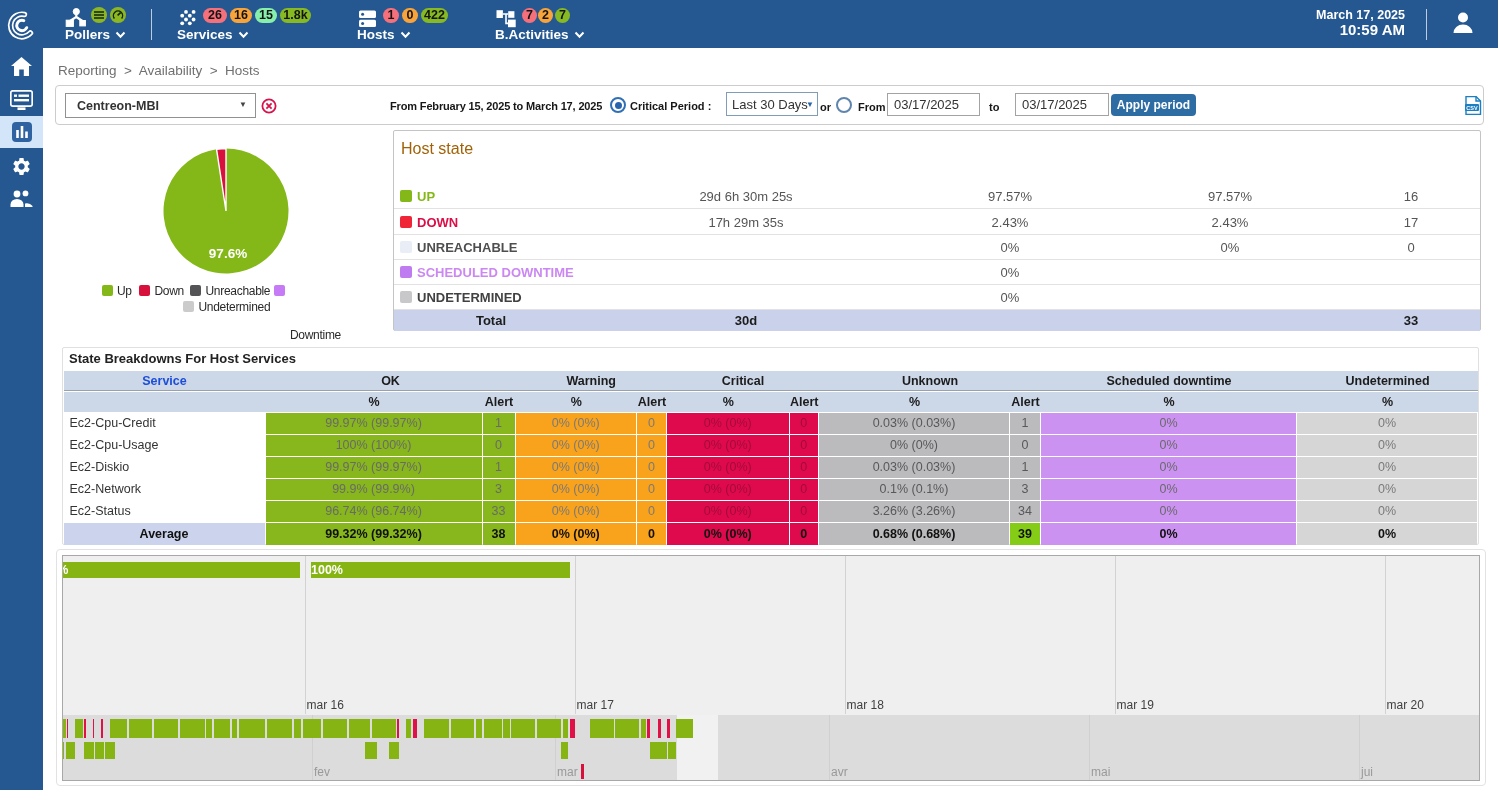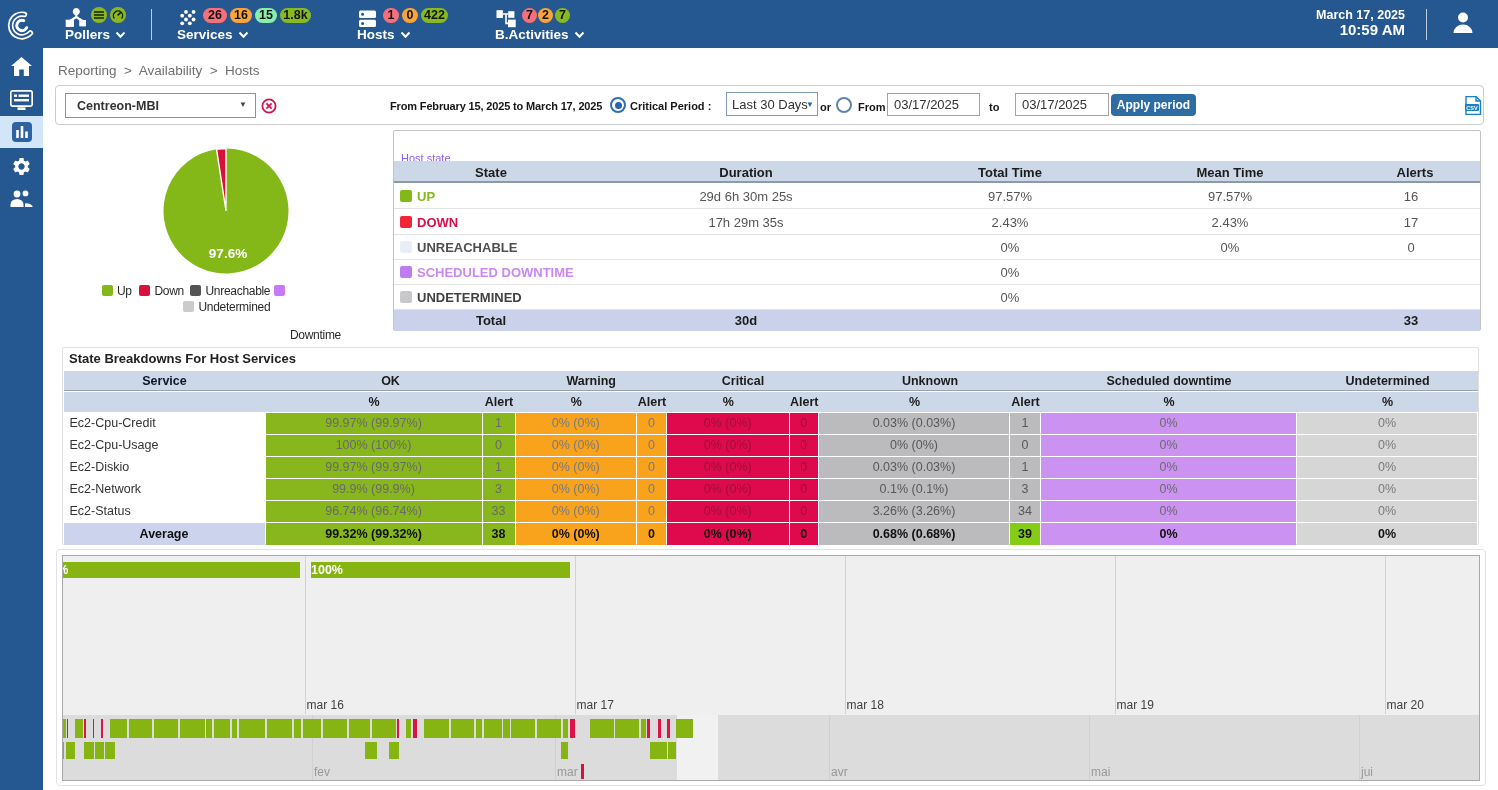--- a/index.html
+++ b/index.html
@@ -224,29 +224,22 @@
     <span class="lsq" style="left:139px;top:285px;background:#d8113c;"></span>
       <span class="ltx" style="left:154.5px;top:283.5px;">Down</span>
     <span class="lsq" style="left:189.5px;top:285px;background:#545456;"></span>
       <span class="ltx" style="left:205.5px;top:283.5px;">Unreachable</span>
     <span class="lsq" style="left:274px;top:285px;background:#c77af5;"></span>
       <span class="ltx" style="left:290px;top:283.5px;margin-top:44px;">Downtime</span>
     <span class="lsq" style="left:183px;top:301px;background:#cbcbcb;"></span>
       <span class="ltx" style="left:198.5px;top:299.5px;">Undetermined</span>
   </div>
   <div id="hscard"></div>
-  <div class="abs" style="left:401px;top:152px;font-size:11px;color:#8b5cf6;">Host state</div>
-
-  <div class="abs" style="left:394px;top:161px;width:1086px;height:22px;background:#ccd7e8;border-bottom:2px solid #8e99a8;font-size:13px;font-weight:bold;color:#1c1c1c;">
-    <span class="hcell" style="left:97px;top:4px;">State</span>
-    <span class="hcell" style="left:352px;top:4px;">Duration</span>
-    <span class="hcell" style="left:616px;top:4px;">Total Time</span>
-    <span class="hcell" style="left:836px;top:4px;">Mean Time</span>
-    <span class="hcell" style="left:1021px;top:4px;">Alerts</span>
-  </div>
+  <div class="abs" style="left:401px;top:140px;font-size:16px;color:#a16207;">Host state</div>
+
 
   <div class="abs hsr" style="left:394px;top:185px;width:1086px;height:25px;border-bottom:1px solid #e2e2e2;top:184px;">
     <div class="sq" style="left:6px;top:6px;background:#84b818;"></div>
     <span class="abs" style="left:23px;top:5px;font-weight:bold;font-size:13px;color:#84b818;">UP</span>
     <span class="hcell" style="left:352px;top:5px;font-size:13px;color:#555;">29d 6h 30m 25s</span>
     <span class="hcell" style="left:616px;top:5px;font-size:13px;color:#555;">97.57%</span>
     <span class="hcell" style="left:836px;top:5px;font-size:13px;color:#555;">97.57%</span>
     <span class="hcell" style="left:1017px;top:5px;font-size:13px;color:#555;">16</span>
   </div>
   <div class="abs hsr" style="left:394px;top:210px;width:1086px;height:25px;border-bottom:1px solid #e2e2e2;">
@@ -276,21 +269,21 @@
   </div>
   <div class="abs" style="left:394px;top:310px;width:1086px;height:21px;background:#c9d2ea;font-size:13px;font-weight:bold;color:#1c1c1c;">
     <span class="hcell" style="left:97px;top:3px;">Total</span>
     <span class="hcell" style="left:352px;top:3px;">30d</span>
     <span class="hcell" style="left:1017px;top:3px;">33</span>
   </div>
   <div class="abs" style="left:62px;top:347px;width:1417px;height:198px;border:1px solid #e0e0e0;border-radius:2px;"></div>
   <div id="bktitle">State Breakdowns For Host Services</div>
   <div id="bktable">
   <div class="abs" style="left:63.5px;top:371px;width:1414.5px;height:20px;background:#ccd7e8;border-bottom:1px solid #98a1ac;"></div>
-  <span class="abs" style="left:164.5px;top:374px;transform:translateX(-50%);font-size:12.5px;font-weight:bold;color:#0f172a;white-space:nowrap;">Service</span>
+  <span class="abs" style="left:164.5px;top:374px;transform:translateX(-50%);font-size:12.5px;font-weight:bold;color:#1d4ed8;white-space:nowrap;">Service</span>
   <span class="abs" style="left:390.5px;top:374px;transform:translateX(-50%);font-size:12.5px;font-weight:bold;color:#1c1c1c;white-space:nowrap;">OK</span>
   <span class="abs" style="left:591.2px;top:374px;transform:translateX(-50%);font-size:12.5px;font-weight:bold;color:#1c1c1c;white-space:nowrap;">Warning</span>
   <span class="abs" style="left:743.0px;top:374px;transform:translateX(-50%);font-size:12.5px;font-weight:bold;color:#1c1c1c;white-space:nowrap;">Critical</span>
   <span class="abs" style="left:930.0px;top:374px;transform:translateX(-50%);font-size:12.5px;font-weight:bold;color:#1c1c1c;white-space:nowrap;">Unknown</span>
   <span class="abs" style="left:1169.0px;top:374px;transform:translateX(-50%);font-size:12.5px;font-weight:bold;color:#1c1c1c;white-space:nowrap;">Scheduled downtime</span>
   <span class="abs" style="left:1387.5px;top:374px;transform:translateX(-50%);font-size:12.5px;font-weight:bold;color:#1c1c1c;white-space:nowrap;">Undetermined</span>
   <div class="abs" style="left:63.5px;top:392px;width:1414.5px;height:20px;background:#ccd7e8;"></div>
   <span class="abs" style="left:374.0px;top:395px;transform:translateX(-50%);font-size:12.5px;font-weight:bold;color:#1c1c1c;">%</span>
   <span class="abs" style="left:576.2px;top:395px;transform:translateX(-50%);font-size:12.5px;font-weight:bold;color:#1c1c1c;">%</span>
   <span class="abs" style="left:728.2px;top:395px;transform:translateX(-50%);font-size:12.5px;font-weight:bold;color:#1c1c1c;">%</span>

